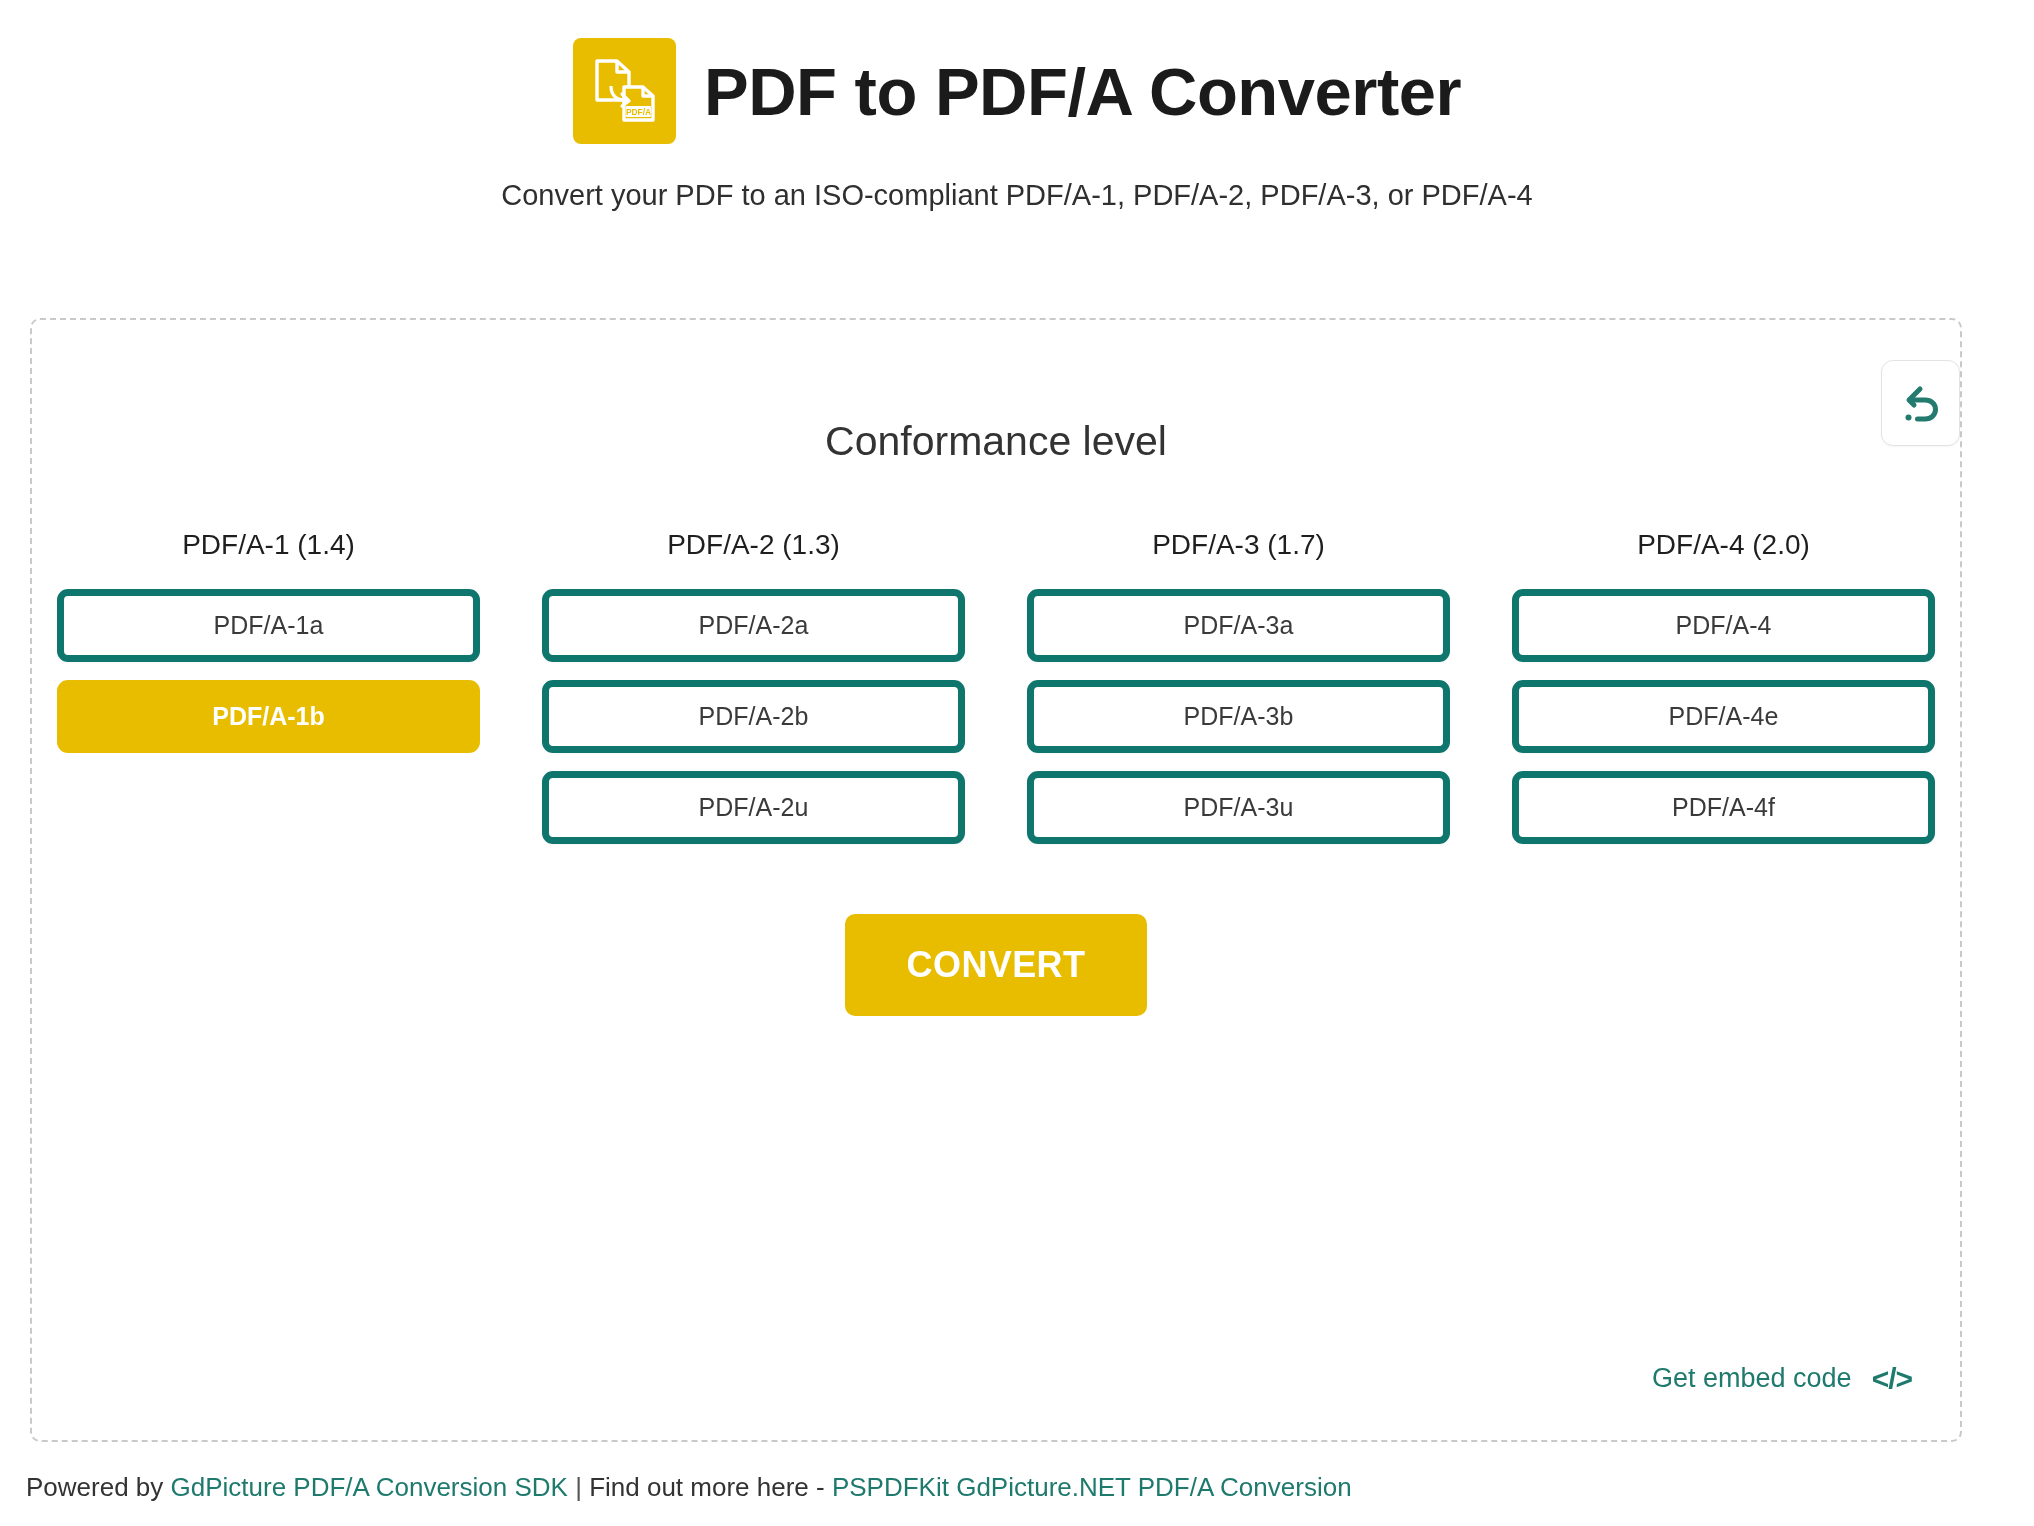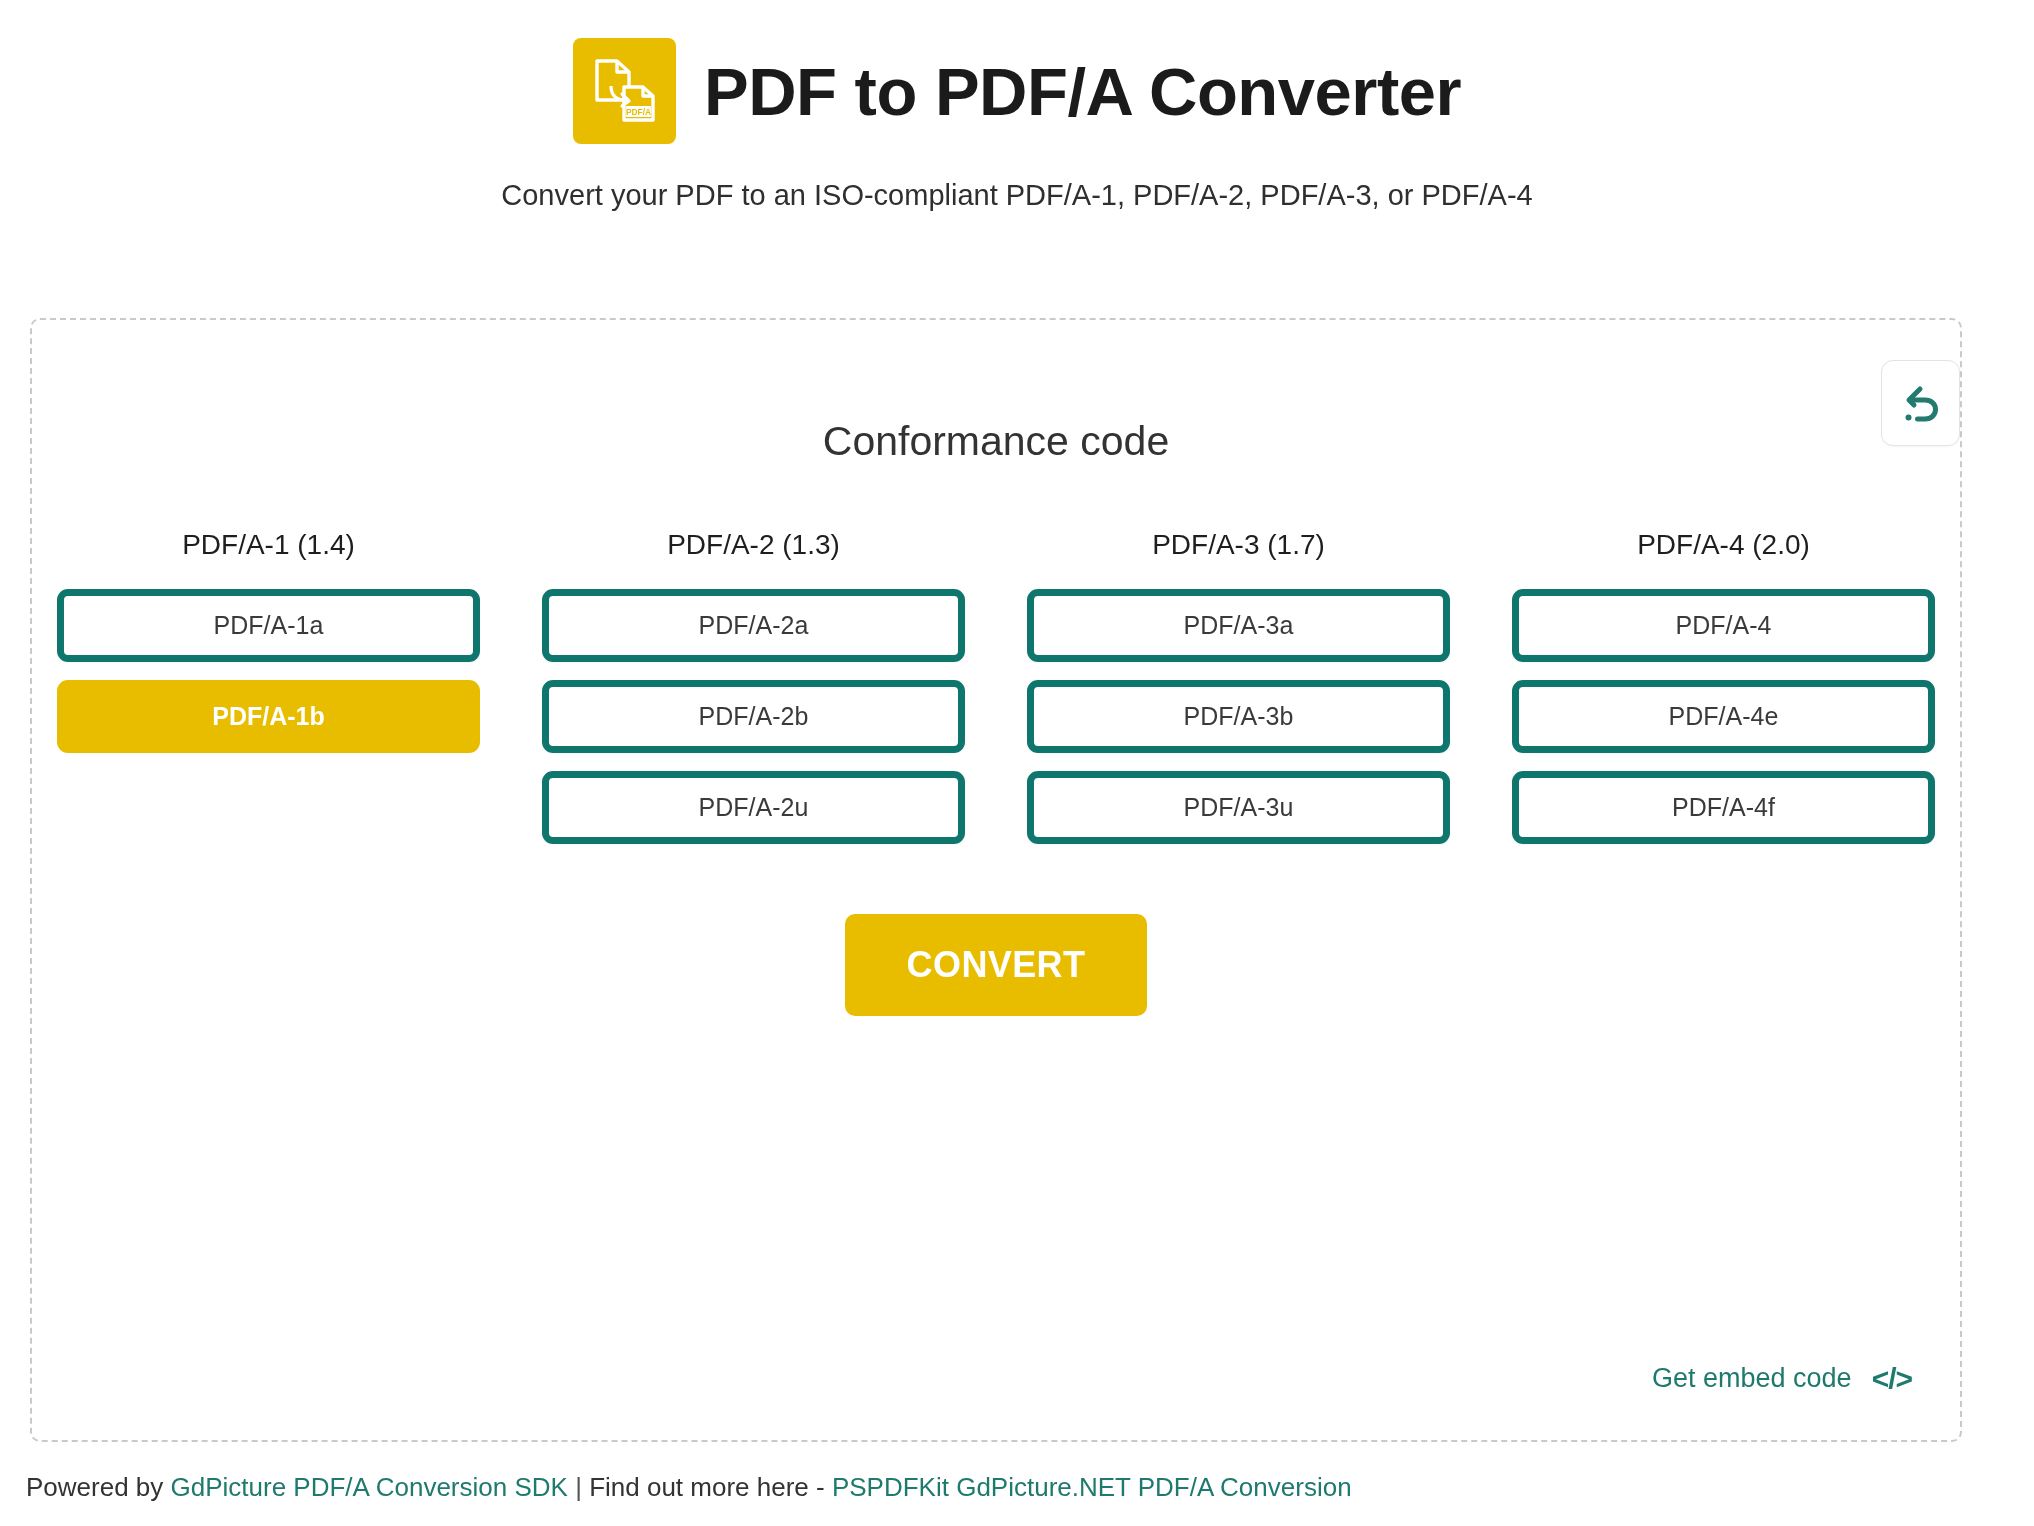--- a/index.html
+++ b/index.html
@@ -223,21 +223,21 @@
   <div class="reset-btn">
     <span>
       <svg width="46" height="44" viewBox="0 0 46 44" fill="none" xmlns="http://www.w3.org/2000/svg">
         <path d="M14 21 H27 C33 21 37.5 25 37.5 30.5 C37.5 36 33 40 27 40 H19.5" stroke="#237a6e" stroke-width="5" stroke-linecap="round" fill="none"></path>
         <path d="M22 10 L11 21 L16 26" stroke="#237a6e" stroke-width="5" stroke-linecap="round" stroke-linejoin="round" fill="none"></path>
         <circle cx="10.5" cy="38.5" r="3" fill="#237a6e"></circle>
       </svg>
     </span>
   </div>
 
-  <div class="section-title">Conformance code</div>
+  <div class="section-title">Conformance level</div>
 
   <div class="columns">
 
     <div class="column">
       <div class="col-header">PDF/A-1 (1.4)</div>
       <div class="option">PDF/A-1a</div>
       <div class="option selected">PDF/A-1b</div>
       <div class="option spacer"></div>
     </div>
 

